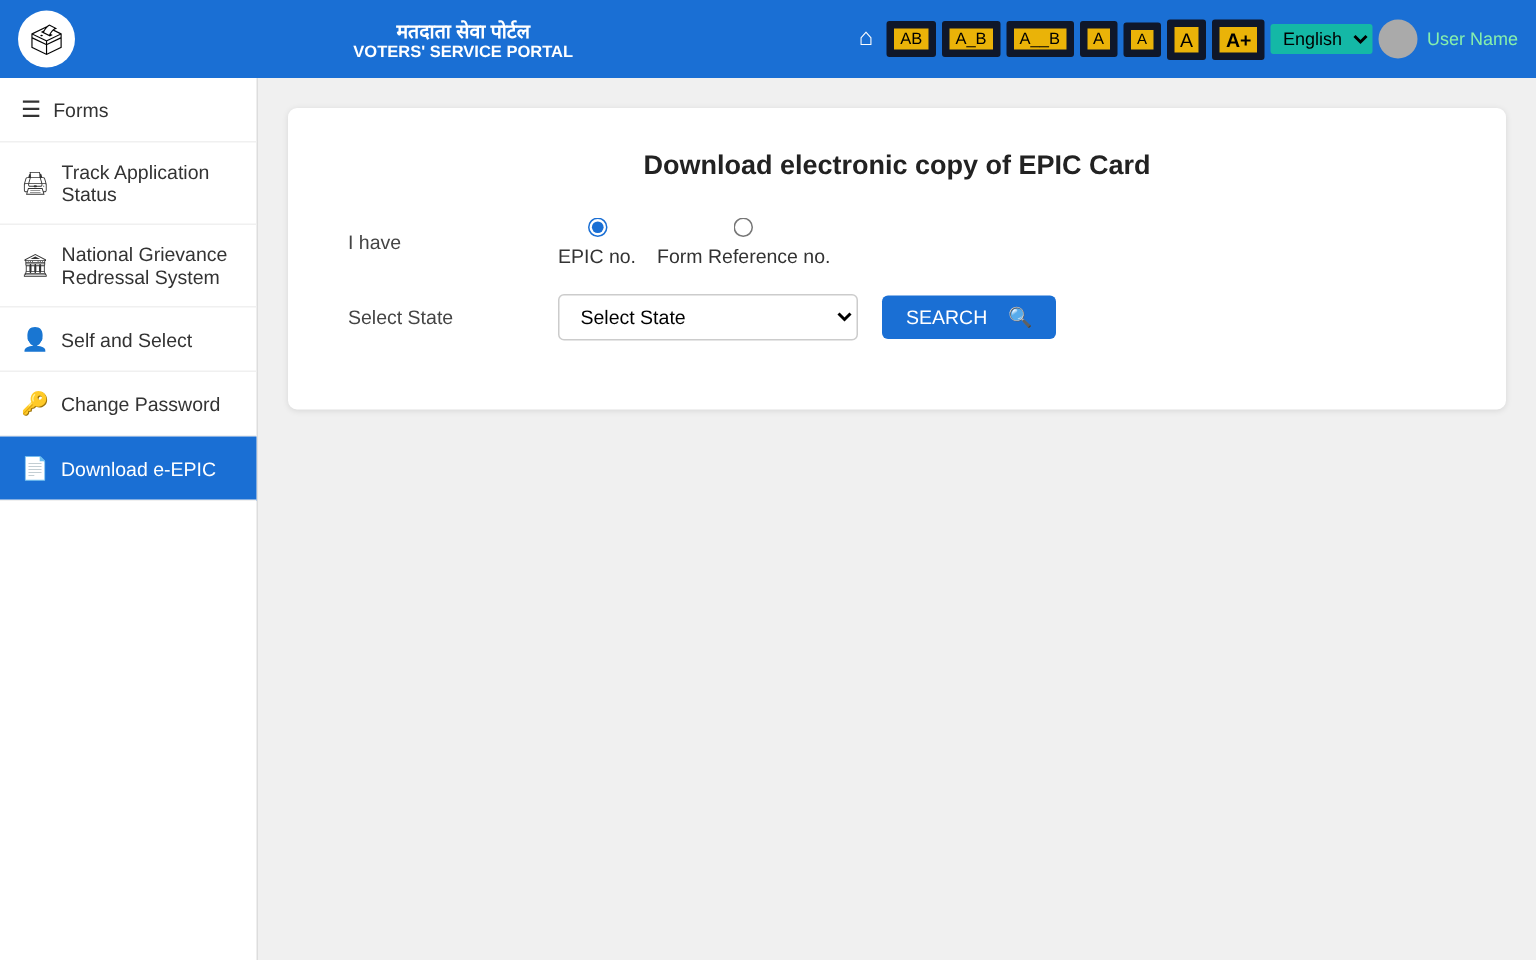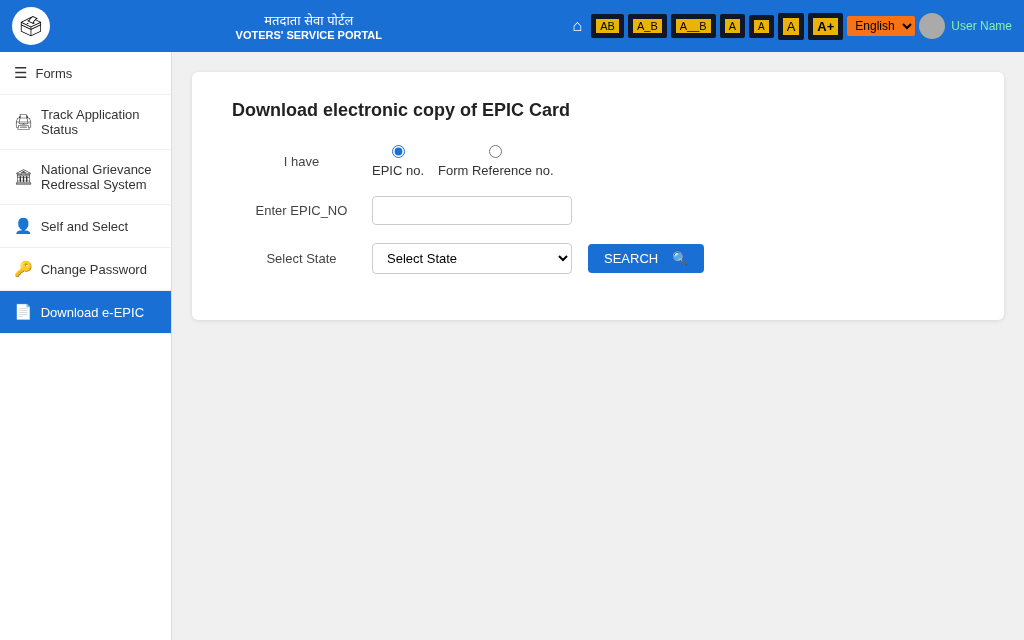--- a/index.html
+++ b/index.html
@@ -19,21 +19,21 @@
       width: 38px; height: 38px;
       background: white;
       border-radius: 50%;
       display: flex; align-items: center; justify-content: center;
       font-size: 18px;
     }
     .header-title { color: white; line-height: 1.3; }
     .header-title .hindi { font-size: 13px; font-weight: bold; }
     .header-title .english { font-size: 11px; }
     .header-center { color: white; text-align: center; }
-    .header-center .hindi { font-size: 13px; font-weight: normal; }
+    .header-center .hindi { font-size: 13px; font-weight: bold; }
     .header-center .english { font-size: 11px; font-weight: bold; }
     .header-right { display: flex; align-items: center; gap: 4px; }
     .header-icon-btn {
       background: white;
       border: none;
       padding: 2px 5px;
       cursor: pointer;
       font-size: 12px;
       border-radius: 2px;
       color: #333;
@@ -45,21 +45,21 @@
     }
     .font-btn {
       background: #eab308;
       border: 5px solid #0f172a;
       padding: 1px 4px;
       font-size: 11px;
       cursor: pointer;
       border-radius: 2px;
     }
     .lang-select {
-      background: #f97316;
+      background: #14b8a6;
       border: none;
       padding: 2px 4px;
       font-size: 12px;
       border-radius: 2px;
       cursor: pointer;
     }
     .user-info { color: #86efac; font-size: 12px; display: flex; align-items: center; gap: 6px; }
     .user-avatar {
       width: 26px; height: 26px;
       background: #aaa;
@@ -100,34 +100,34 @@
       overflow-y: auto;
     }
     .card {
       background: white;
       border-radius: 6px;
       padding: 28px 40px;
       max-width: 860px;
       box-shadow: 0 1px 4px rgba(0,0,0,0.1);
     }
     .card-title {
-      text-align: left;
+      text-align: center;
       font-size: 18px;
       font-weight: bold;
       color: #222;
       margin-bottom: 24px;
     }
     .form-row {
       display: flex;
       align-items: center;
       margin-bottom: 18px;
     }
     .form-label {
       width: 140px;
-      text-align: center;
+      text-align: left;
       padding-right: 1px;
       font-size: 13px;
       color: #444;
       flex-shrink: 0;
     }
     .form-control {
       display: flex;
       align-items: center;
       gap: 16px;
     }
@@ -239,26 +239,20 @@
             <input type="radio" name="id-type" value="epic" checked="" style="">
             <span>EPIC no.</span>
           </label>
           <label class="radio-label">
             <input type="radio" name="id-type" value="form-ref" style="">
             <span>Form Reference no.</span>
           </label>
         </div>
       </div>
 
-      <div class="form-row">
-        <label class="form-label">Enter EPIC_NO</label>
-        <div class="form-control">
-          <input type="text" class="text-input" value="" style="">
-        </div>
-      </div>
 
       <div class="form-row">
         <label class="form-label">Select State</label>
         <div class="form-control">
           <select class="state-select">
             <option value="">Select State</option>
             <option value="ap">Andhra Pradesh</option>
             <option value="ar">Arunachal Pradesh</option>
             <option value="as">Assam</option>
             <option value="br">Bihar</option>

